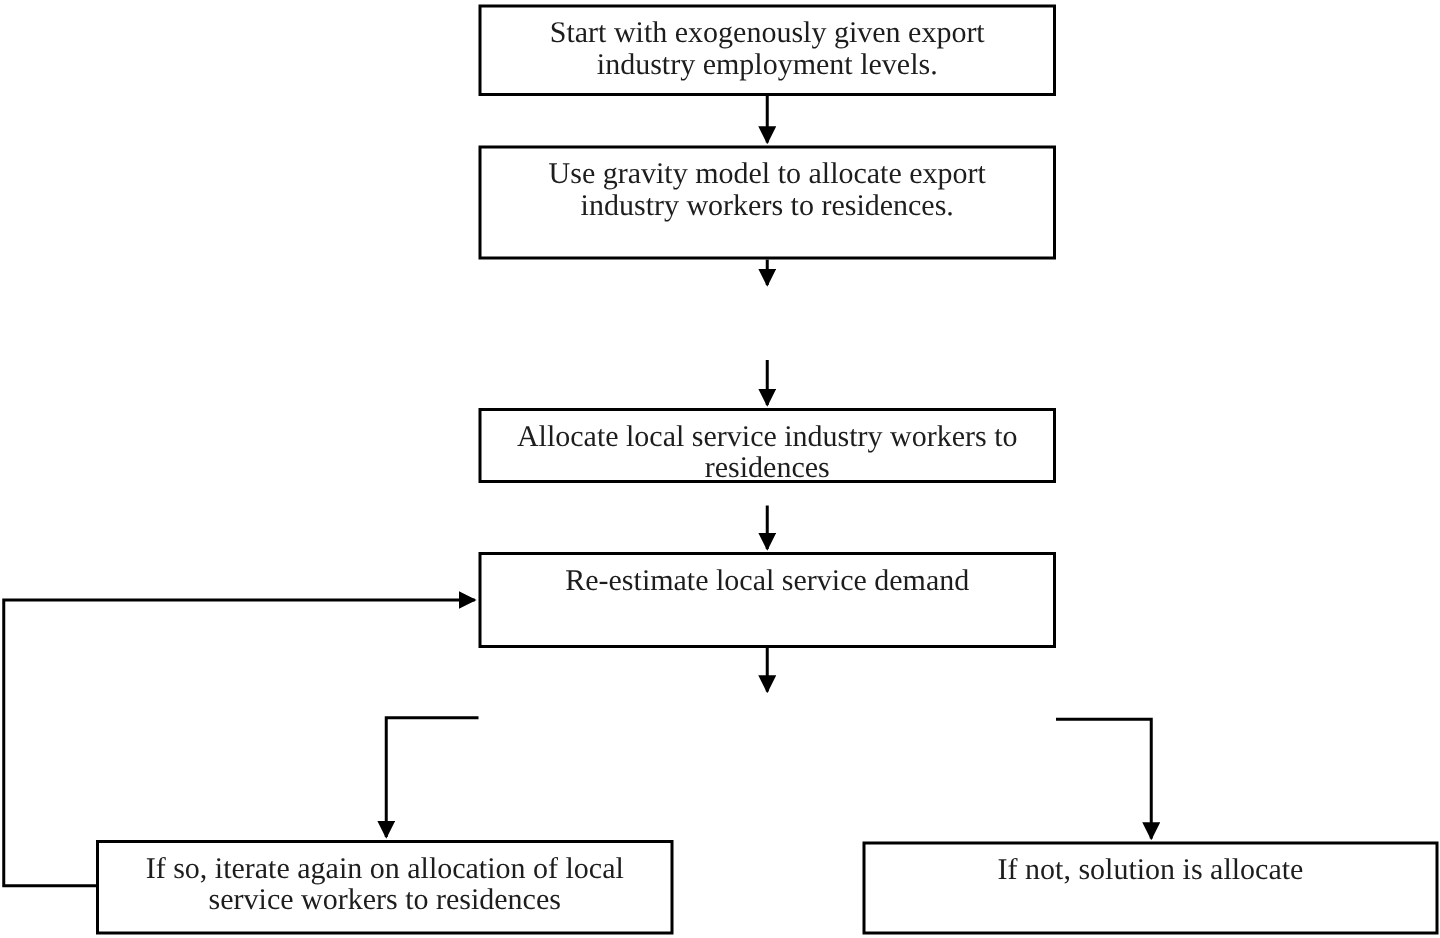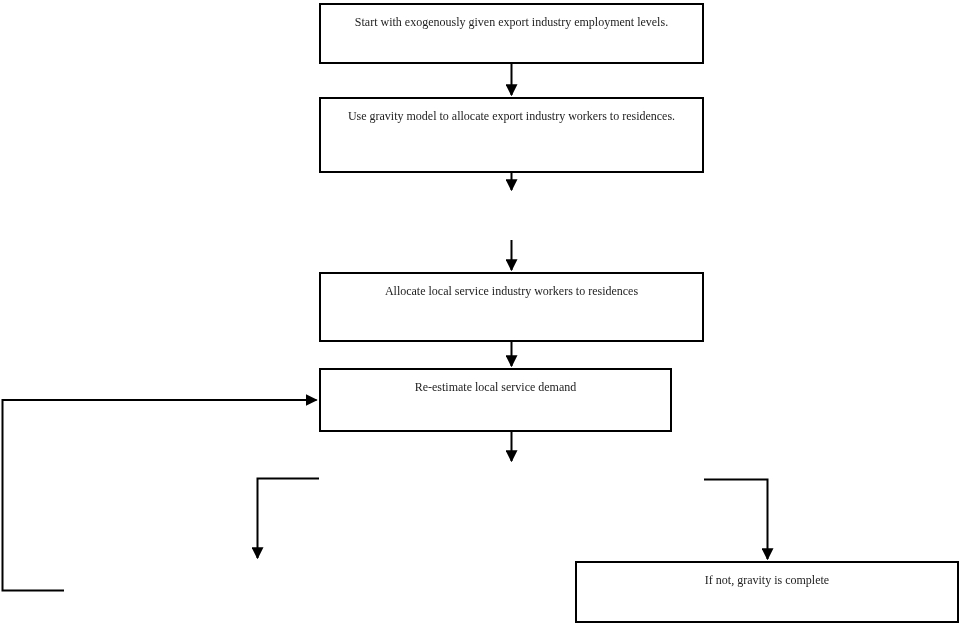--- a/index.html
+++ b/index.html
@@ -27,29 +27,29 @@
   .connector-layer polyline, .connector-layer line {
     fill: none;
     stroke: var(--line);
     stroke-width: 2;
   }
   .box {
     position: absolute;
     background: var(--box_fill);
     border: 2px solid var(--line);
     text-align: center;
-    font-size: 12px;
+    font-size: 20px;
     line-height: 21px;
     padding: 7px 16px 0 16px;
   }
   .b-start      { left: 319px; top:   3px; width: 385px; height: 61px; }
   .b-gravity    { left: 319px; top:  97px; width: 385px; height: 76px; }
   .b-estimate   { left: 319px; top: 192px; width: 385px; height: 48px; }
-  .b-allocate   { left: 319px; top: 272px; width: 385px; height: 70px; }
-  .b-reestimate { left: 319px; top: 368px; width: 353px; height: 64px; }
+  .b-allocate   { left: 319px; top: 272px; width: 385px; height: 50px; }
+  .b-reestimate { left: 319px; top: 368px; width: 385px; height: 64px; }
   .b-check      { left: 319px; top: 463px; width: 385px; height: 79px; }
   .b-iterate    { left:  64px; top: 560px; width: 385px; height: 63px; }
   .b-complete   { left: 575px; top: 561px; width: 384px; height: 62px; }
 </style>
 </head>
 <body>
 
 <div class="canvas">
 
   <svg class="connector-layer" viewBox="0 0 960 625" xmlns="http://www.w3.org/2000/svg">
@@ -82,18 +82,21 @@
 
   <div class="box b-allocate">
     <span>Allocate local service industry workers to residences</span>
   </div>
 
   <div class="box b-reestimate">
     <span>Re-estimate local service demand</span>
   </div>
 
 
+  <div class="box b-iterate">
+    <span>If so, iterate again on allocation of local service workers to residences</span>
+  </div>
 
   <div class="box b-complete">
-    <span>If not, gravity is complete</span>
+    <span>If not, solution is allocate</span>
   </div>
 
 </div>
 
 </body></html>

